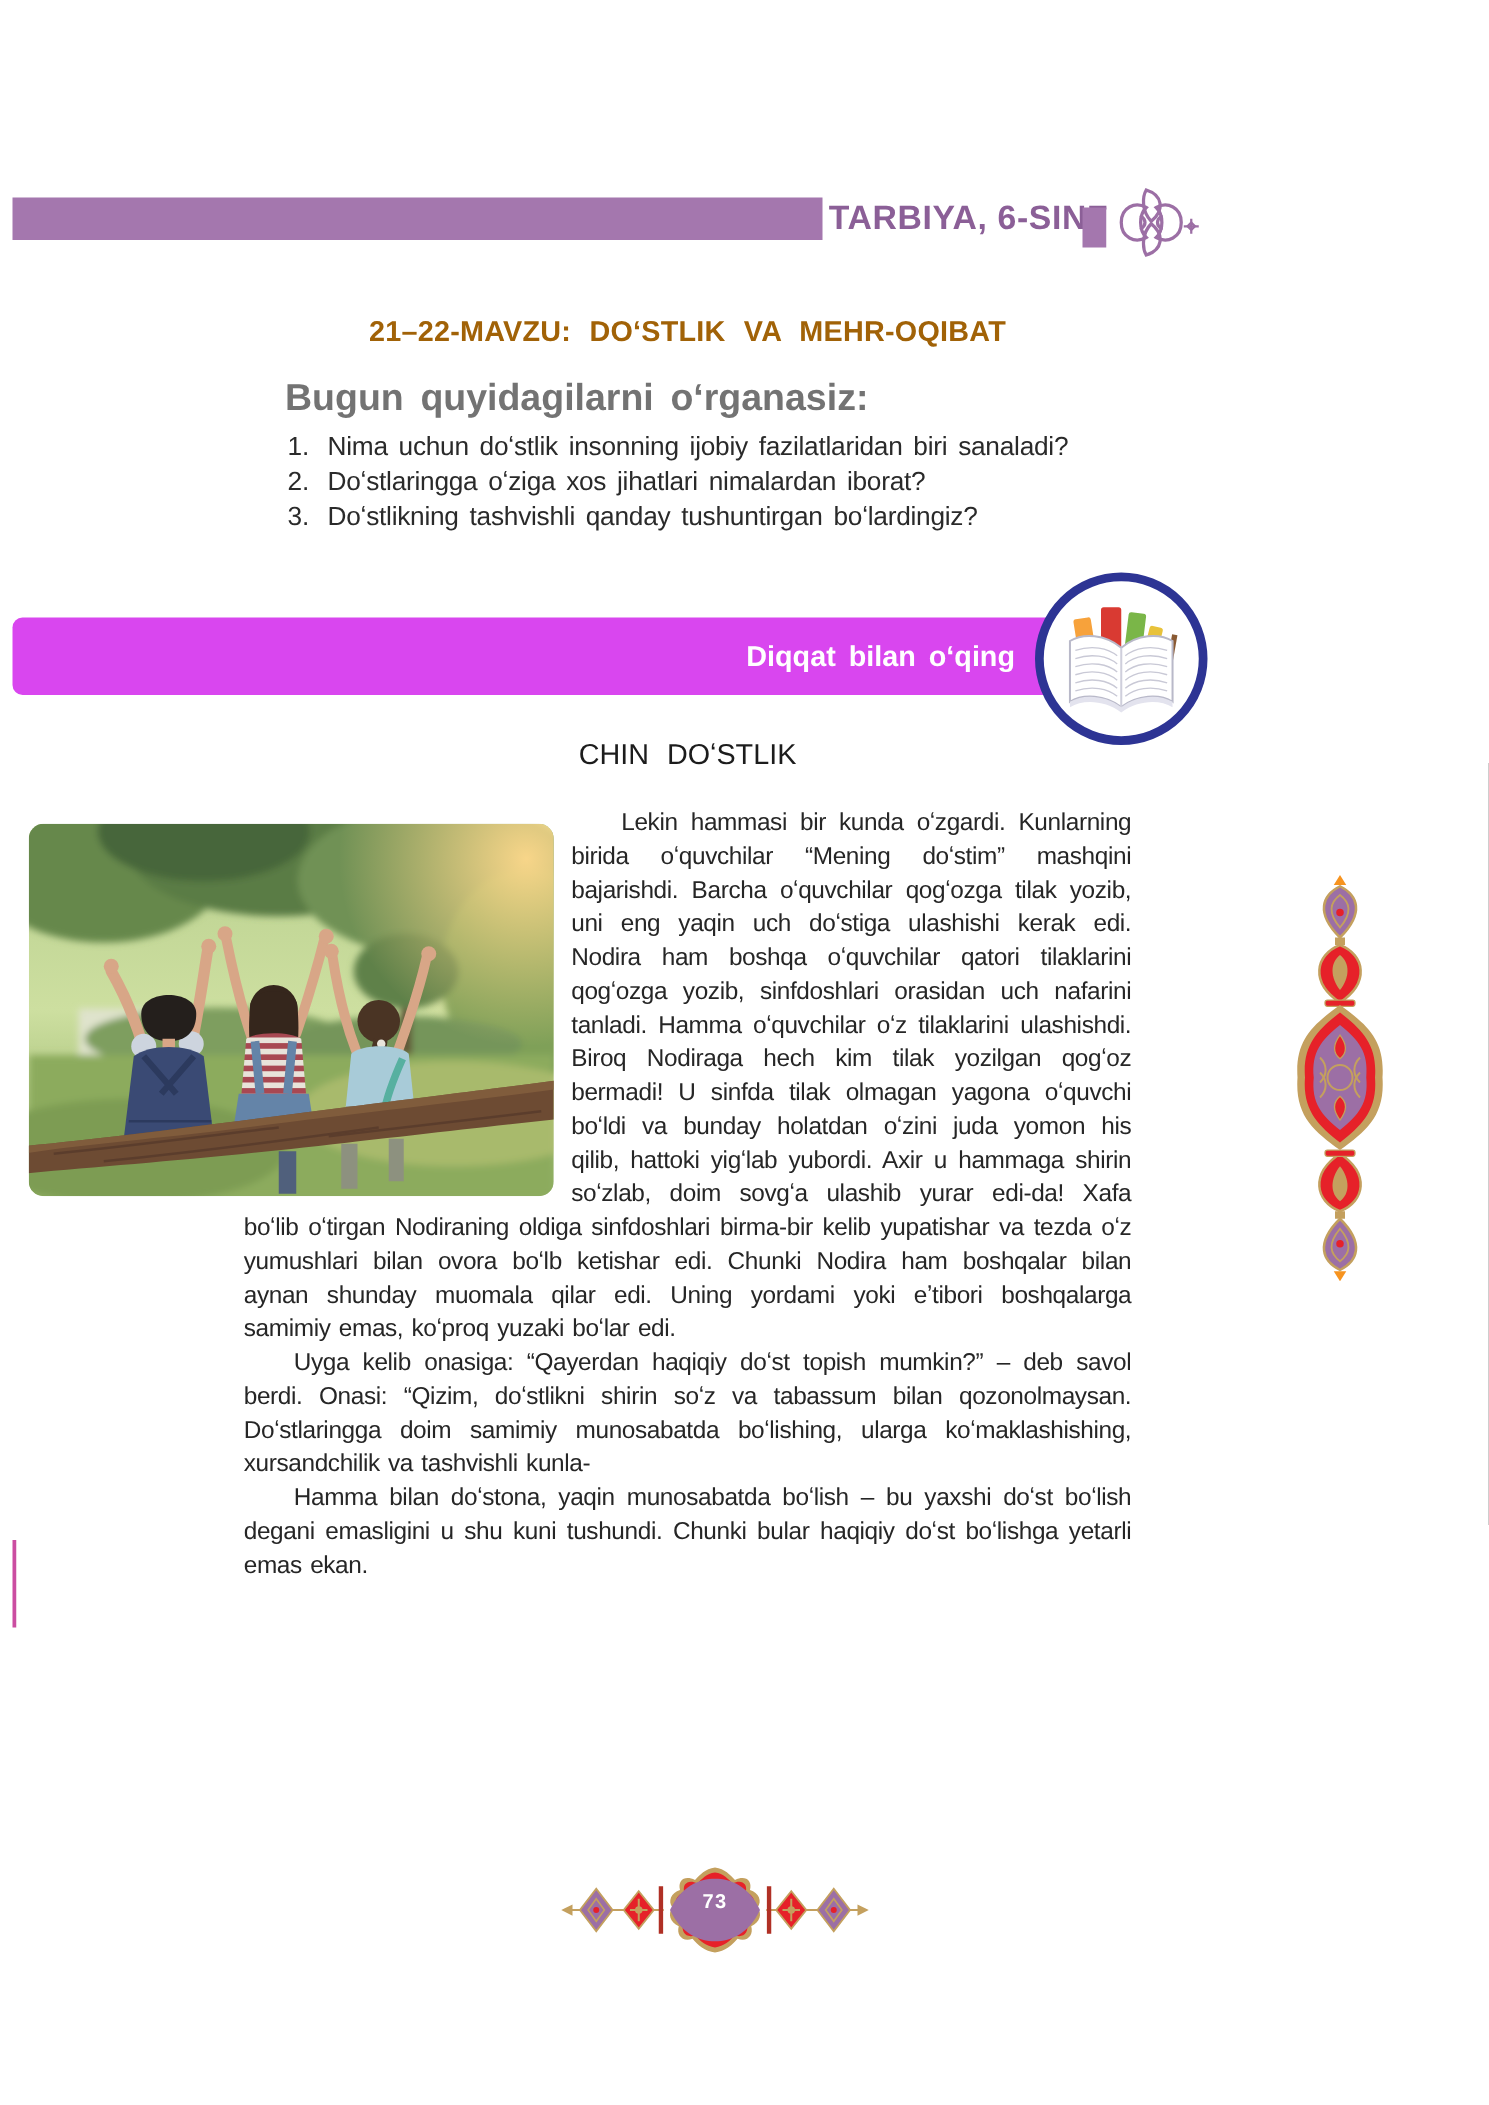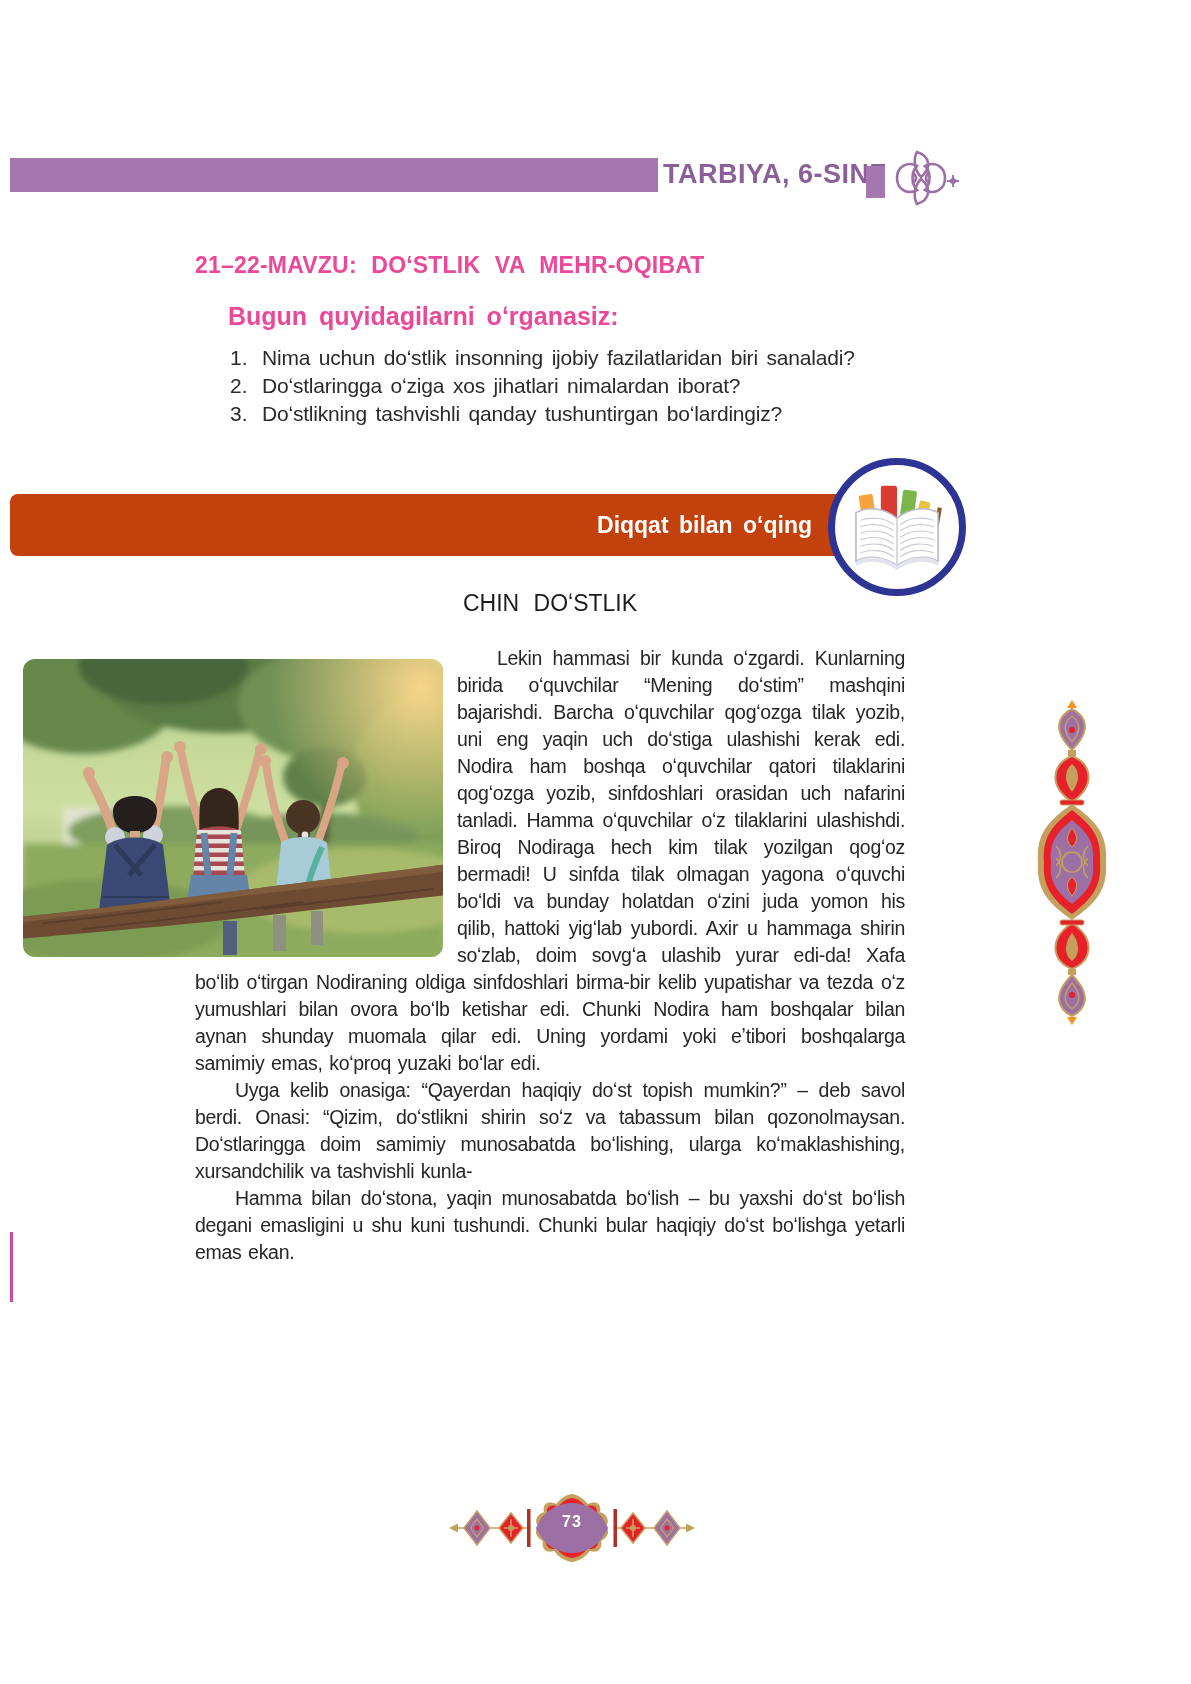--- a/index.html
+++ b/index.html
@@ -7,29 +7,29 @@
     position:relative;width:1191px;height:1684px;background:#ffffff;
     margin:0 auto;overflow:hidden;
     font-family:"Liberation Sans","DejaVu Sans",sans-serif;color:#2a2a2a;
   }
   
   .header-band{position:absolute;top:158px;left:10px;width:648px;height:34px;background:#a477ae;}
   .header-title{position:absolute;top:159px;left:663px;font-size:27px;font-weight:bold;color:#8b5f97;letter-spacing:.5px;white-space:nowrap;}
   .header-square{position:absolute;top:166px;left:866px;width:19px;height:32px;background:#a477ae;}
   .header-ornament{position:absolute;top:147px;left:890px;width:70px;height:62px;}
   
-  .lesson-title{position:absolute;top:252px;left:195px;width:710px;text-align:left;
-    font-size:23px;font-weight:bold;color:#ec4899;word-spacing:8px;letter-spacing:.2px;}
-  .study-intro{position:absolute;top:302px;left:228px;font-size:25px;font-weight:bold;color:#ec4899;word-spacing:5px;}
+  .lesson-title{position:absolute;top:252px;left:195px;width:710px;text-align:center;
+    font-size:23px;font-weight:bold;color:#a16207;word-spacing:8px;letter-spacing:.2px;}
+  .study-intro{position:absolute;top:302px;left:228px;font-size:30px;font-weight:bold;color:#737373;word-spacing:5px;}
   .study-questions{position:absolute;top:344px;left:230px;width:676px;font-size:21px;line-height:28px;}
   .q-item{display:flex;}
   .q-num{width:32px;flex:0 0 32px;}
   .q-text{flex:1;text-align:justify;word-spacing:3px;letter-spacing:-.2px;}
   
-  .attention-banner{position:absolute;top:494px;left:10px;width:930px;height:62px;background:#c2410c;border-radius:8px;
+  .attention-banner{position:absolute;top:494px;left:10px;width:930px;height:62px;background:#d946ef;border-radius:8px;
     display:flex;align-items:center;justify-content:flex-end;text-align:right;}
   .attention-label{color:#fff;font-size:23px;font-weight:bold;word-spacing:4px;padding-right:128px;}
   .book-badge{position:absolute;top:458px;left:828px;width:138px;height:138px;background:#fff;border:7px solid #2d3494;
     border-radius:50%;box-sizing:border-box;overflow:hidden;}
   .book-badge svg{position:absolute;left:8px;top:14px;width:108px;height:100px;}
   
   .story-heading{position:absolute;top:590px;left:195px;width:710px;text-align:center;
     font-size:23px;font-weight:normal;color:#1c1c1c;word-spacing:8px;}
   .story-article{position:absolute;top:645px;left:195px;width:710px;
     font-size:19.5px;line-height:27px;text-align:justify;letter-spacing:-.3px;word-spacing:1.5px;color:#262626;}

